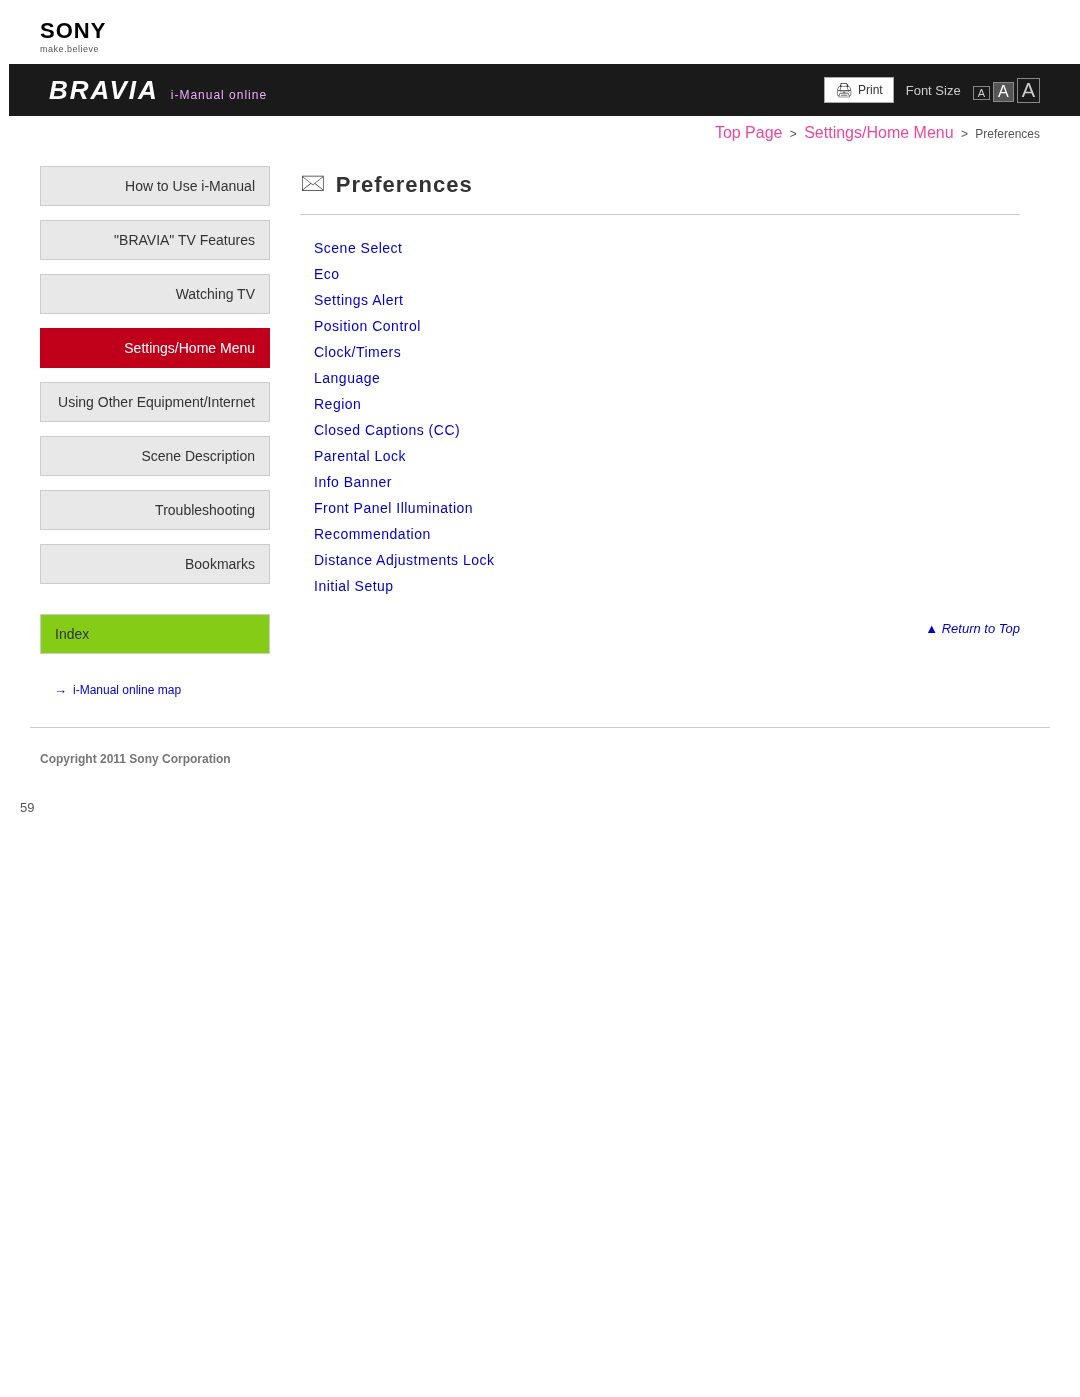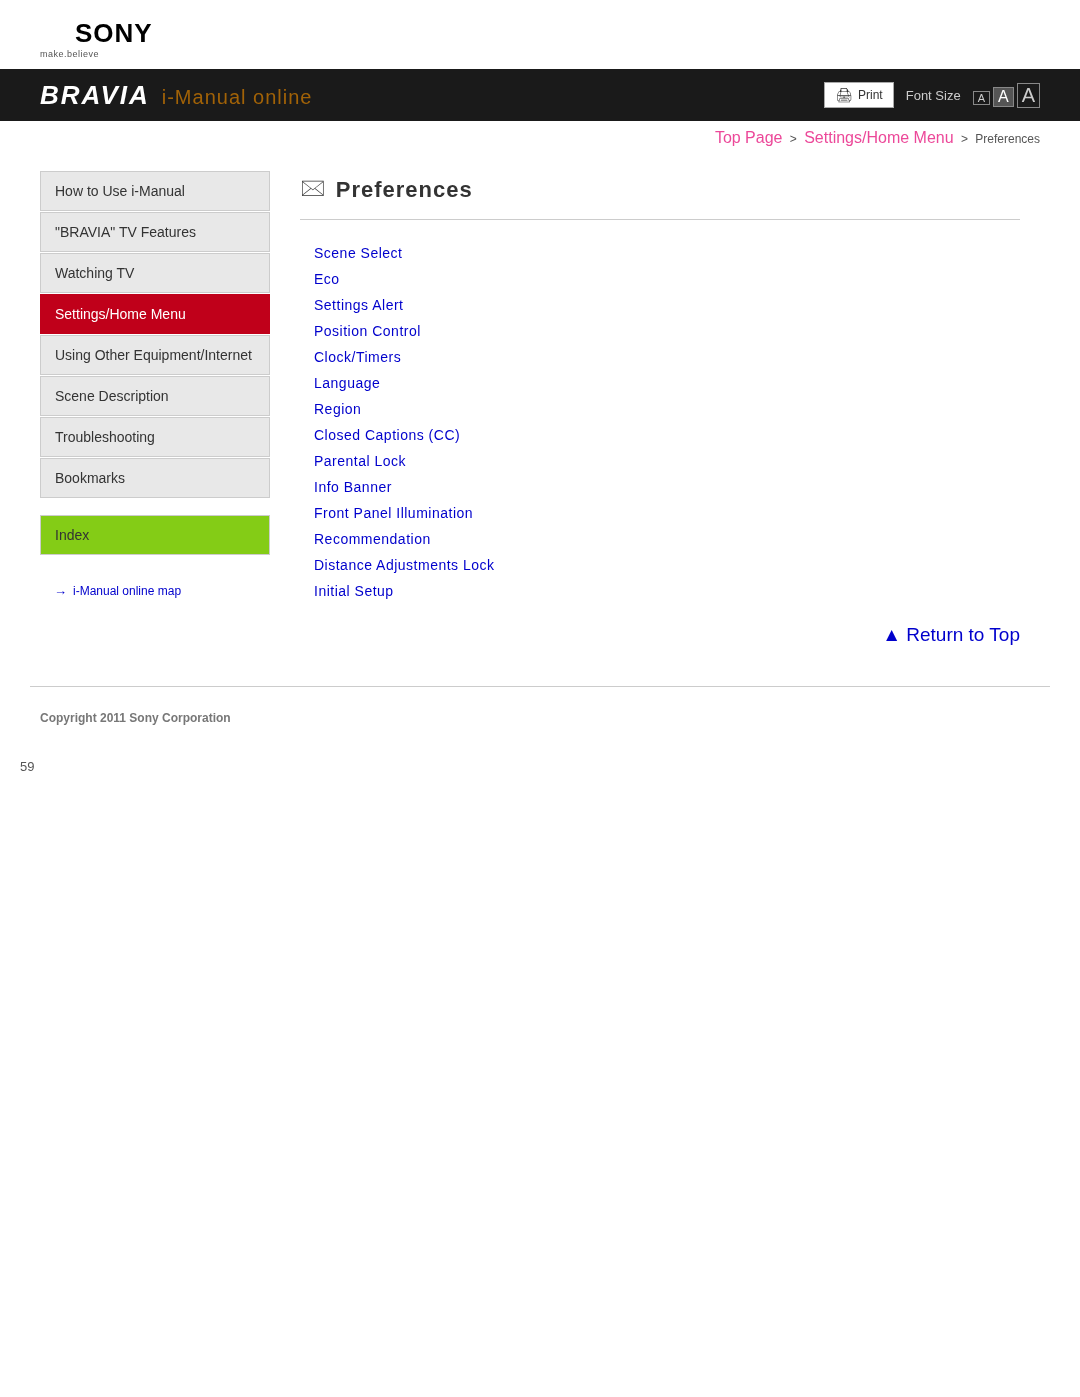--- a/index.html
+++ b/index.html
@@ -10,58 +10,58 @@
       width: 1080px;
       min-height: 1397px;
       position: relative;
     }
 
     
     .logo-area {
       padding: 18px 40px 10px 40px;
     }
     .sony-logo {
-      font-size: 26px;
+      font-size: 22px;
       font-weight: 900;
       letter-spacing: 1px;
       color: #000;
       font-family: Arial Black, Arial, sans-serif;
-      margin-left: 35px;
     }
     .sony-tagline {
       font-size: 9px;
       color: #555;
       letter-spacing: 0.5px;
     }
 
     
     .top-bar {
       background: #1a1a1a;
       height: 52px;
       display: flex;
       align-items: center;
       padding: 16px 40px;
       justify-content: space-between;
+      margin-left: 9px;
     }
     .bravia-logo {
       display: flex;
       align-items: baseline;
       gap: 12px;
     }
     .bravia-text {
       font-size: 26px;
       font-weight: 900;
       font-style: italic;
       color: #fff;
       letter-spacing: 2px;
       font-family: Arial Black, Arial, sans-serif;
     }
     .imanual-label {
-      color: #a16207;
-      font-size: 20px;
+      color: #f0abfc;
+      font-size: 12px;
       letter-spacing: 1px;
       text-align: right;
     }
     .top-bar-right {
       display: flex;
       align-items: center;
       gap: 12px;
     }
     .print-btn {
       background: #fff;
@@ -127,23 +127,24 @@
       min-width: 240px;
       padding: 20px 0 20px 10px;
     }
     .sidebar-item {
       display: block;
       padding: 11px 14px;
       font-size: 14px;
       color: #333;
       background: #e8e8e8;
       border: 1px solid #ccc;
-      margin-bottom: 1px;
-      cursor: pointer;
-      text-decoration: none;
+      margin-bottom: 14px;
+      cursor: pointer;
+      text-decoration: none;
+      text-align: right;
     }
     .sidebar-item.active {
       background: #c0001a;
       color: #fff;
       border-color: #c0001a;
     }
     .sidebar-spacer { height: 16px; }
     .sidebar-index {
       display: block;
       padding: 11px 14px;
@@ -207,23 +208,24 @@
       margin-left: 14px;
     }
 
     
     .return-to-top {
       text-align: right;
       padding: 20px 0 10px 0;
     }
     .return-link {
       color: #00c;
-      font-size: 19px;
-      text-decoration: none;
-      cursor: pointer;
+      font-size: 13px;
+      text-decoration: none;
+      cursor: pointer;
+      font-style: italic;
     }
     .return-link::before {
       content: '▲ ';
     }
 
     
     .footer-divider {
       border-top: 1px solid #ccc;
       margin: 10px 30px;
     }

